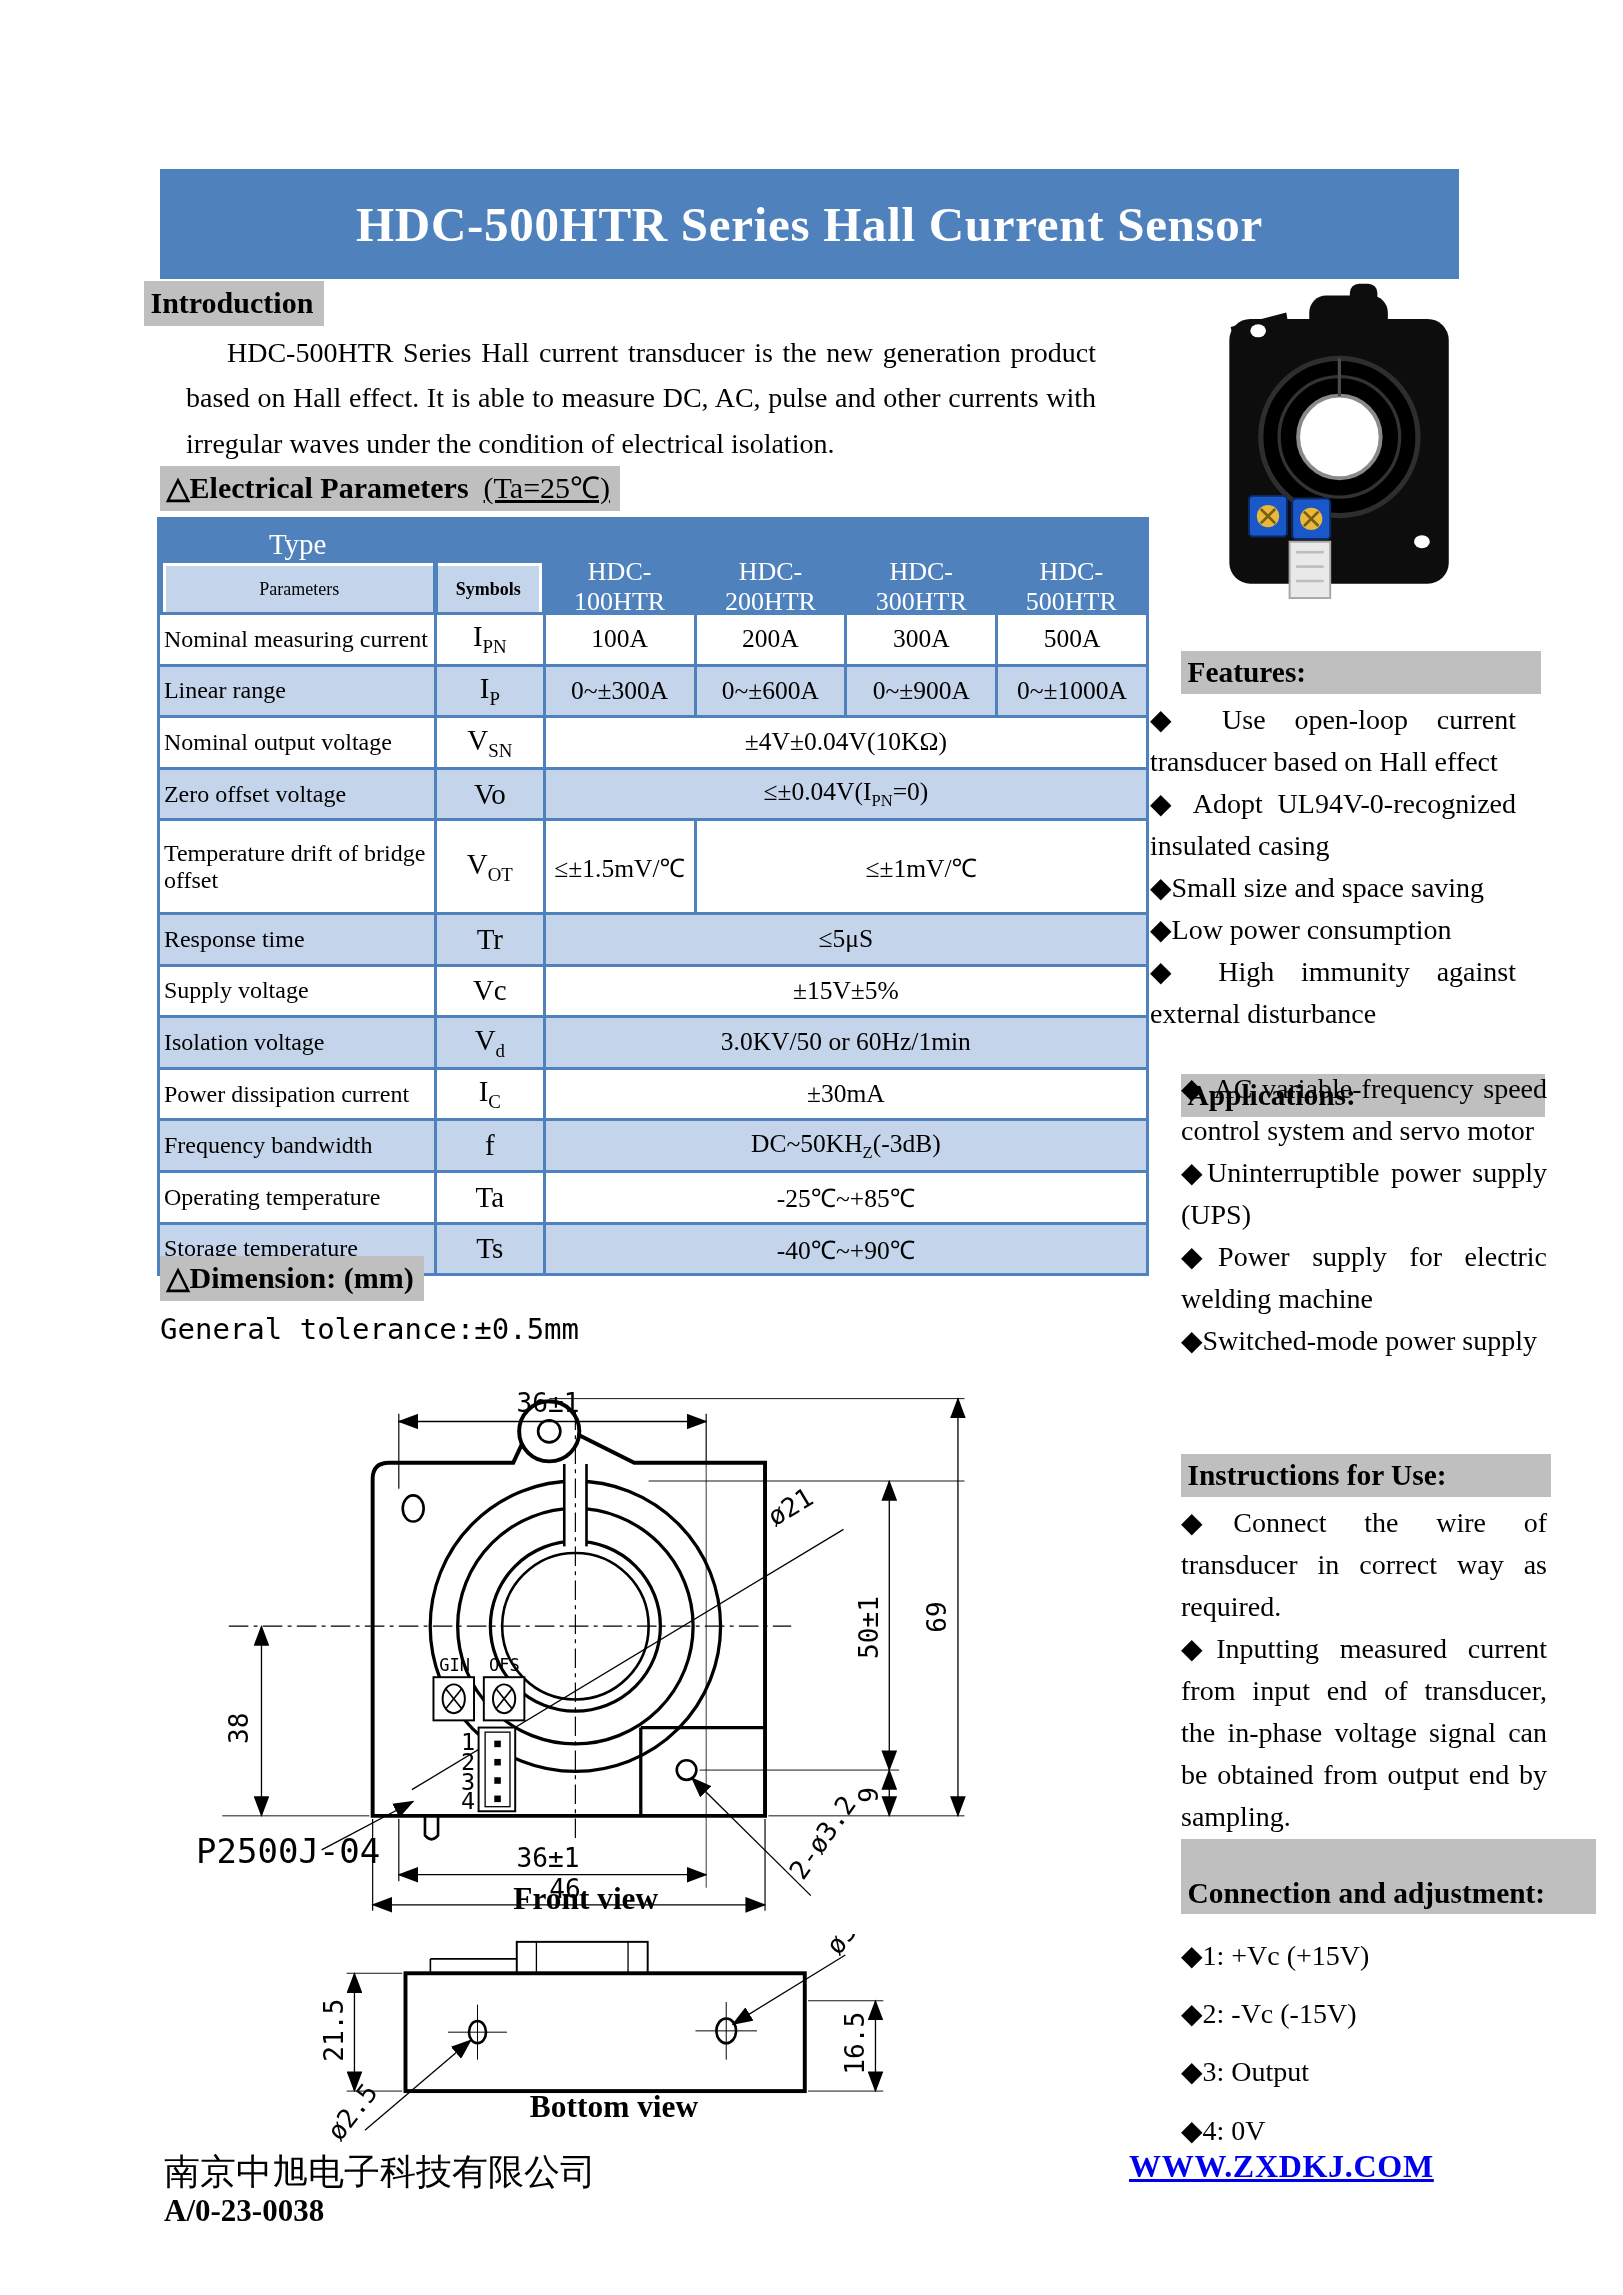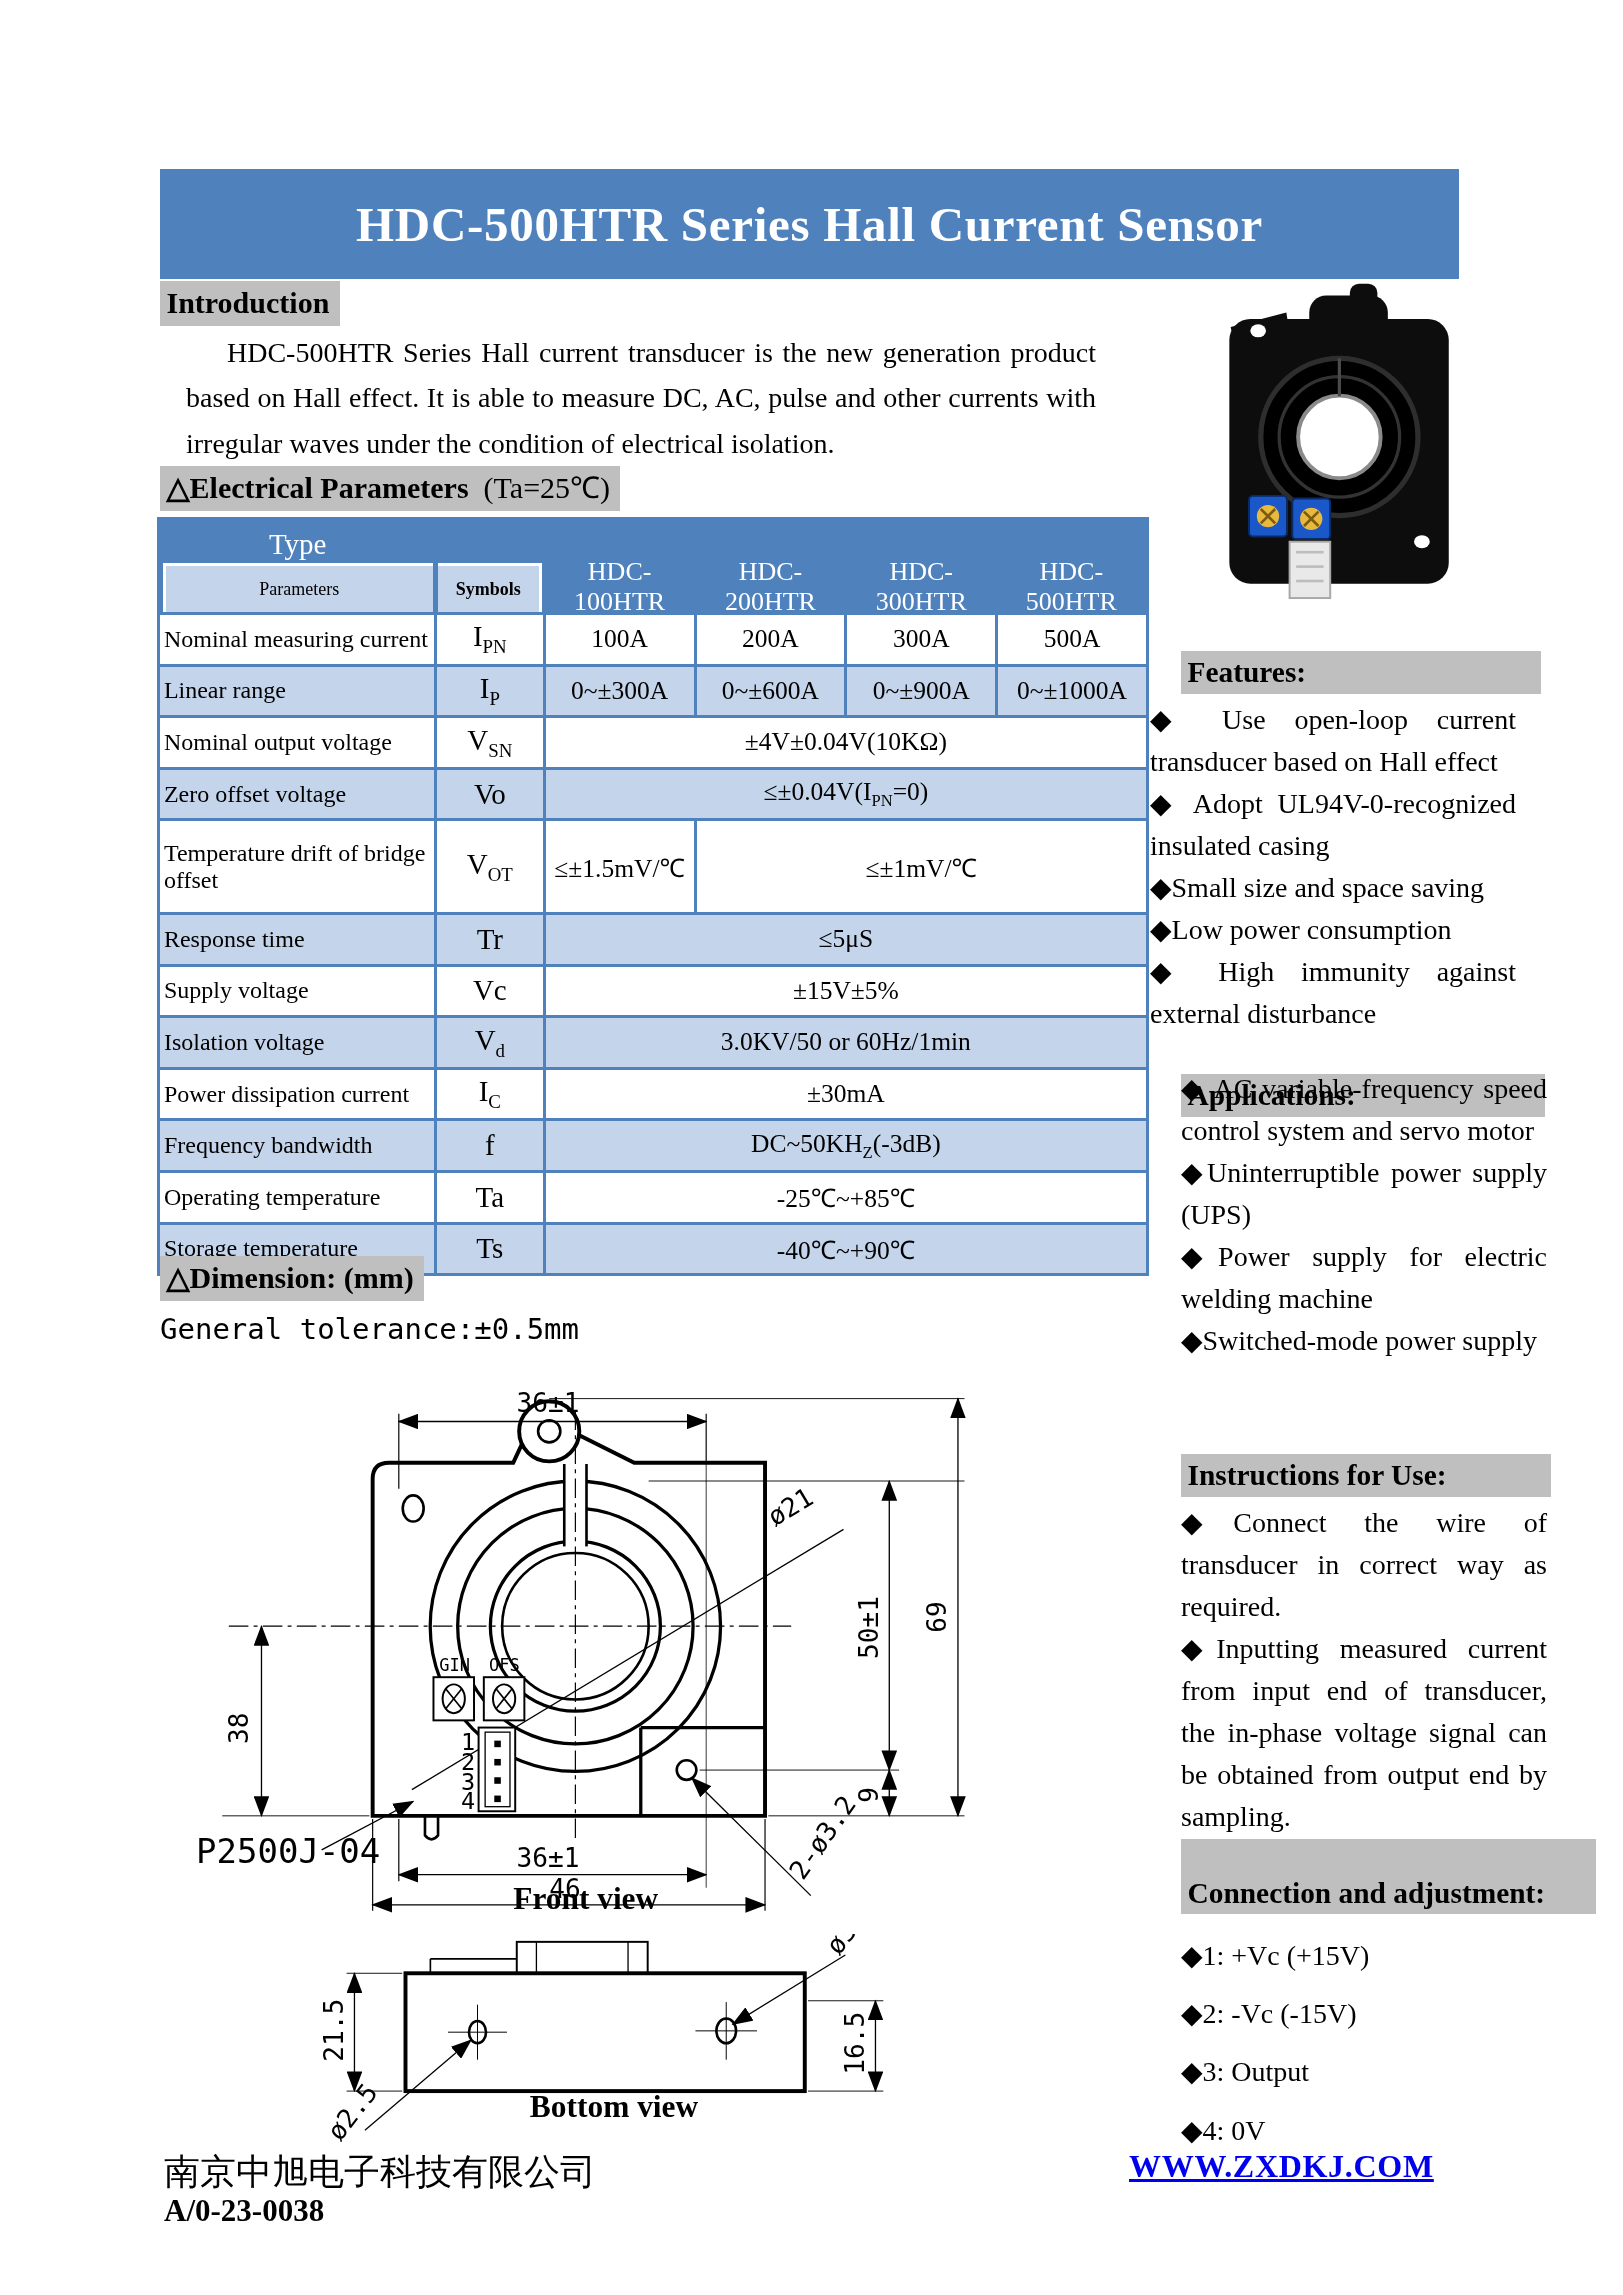--- a/index.html
+++ b/index.html
@@ -8,21 +8,21 @@
   .abs{position:absolute;}
 
   
   .banner{left:160px;top:169px;width:1299px;height:110px;background:#4f81bd;
           display:flex;align-items:center;justify-content:center;}
   .banner h1{margin:0;font-size:49px;font-weight:bold;color:#ffffff;letter-spacing:0.7px;}
 
   
   .gray-head{display:inline-block;background:#bfbfbf;font-weight:bold;font-size:30px;
              padding:5.2px 10.5px 6.5px 6.5px;line-height:1.1;}
-  .gray-head .suffix{font-weight:normal;}
+  .gray-head .suffix{font-weight:normal;text-decoration:underline;}
 
   
   .intro-para{left:186px;top:330px;width:910px;font-size:28px;line-height:1.62;
               text-align:justify;text-indent:41px;}
 
   
   .etable{left:157px;top:517px;width:992px;border-collapse:collapse;table-layout:fixed;
           border:3.9px solid #4f81bd;font-size:25px;}
   .etable thead th{background:#4f81bd;height:92px;padding:0;vertical-align:bottom;
                    font-weight:normal;position:relative;}
@@ -65,21 +65,21 @@
   .weblink{left:1129px;top:2148px;font-size:32px;font-weight:bold;color:#0000ee;
            text-decoration:underline;letter-spacing:0.7px;}
 </style>
 </head>
 <body>
 
 <div class="abs banner">
   <h1>HDC-500HTR Series Hall Current Sensor</h1>
 </div>
 
-<div class="abs" style="left:160px;top:281px;">
+<div class="abs" style="left:144px;top:281px;">
   <span class="gray-head">Introduction</span>
 </div>
 <div class="abs intro-para">HDC-500HTR Series Hall current transducer is the new generation product based on Hall effect. It is able to measure DC, AC, pulse and other currents with irregular waves under the condition of electrical isolation.</div>
 
 <div class="abs" style="left:160px;top:466px;">
   <span class="gray-head"><span>△Electrical Parameters</span>&nbsp;&nbsp;<span class="suffix">(Ta=25℃)</span></span>
 </div>
 
 <table class="abs etable">
   <colgroup>

